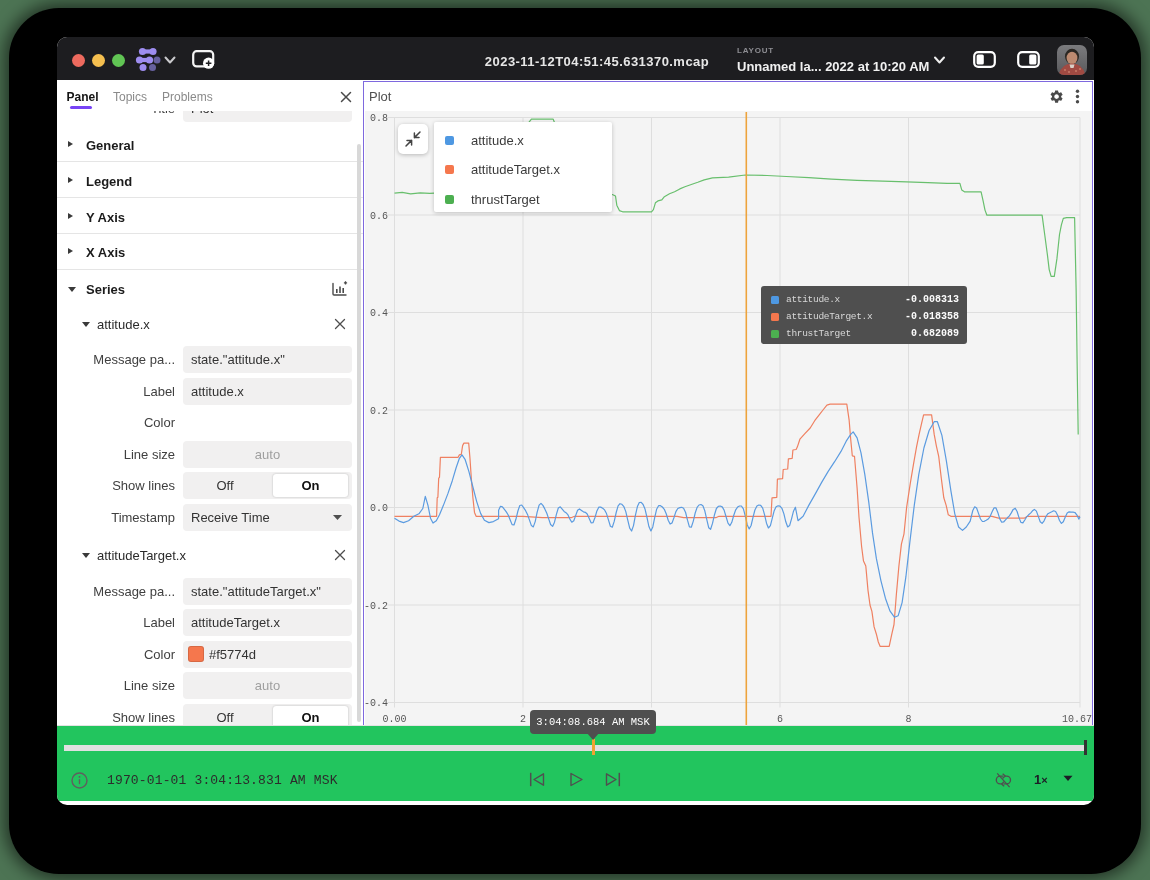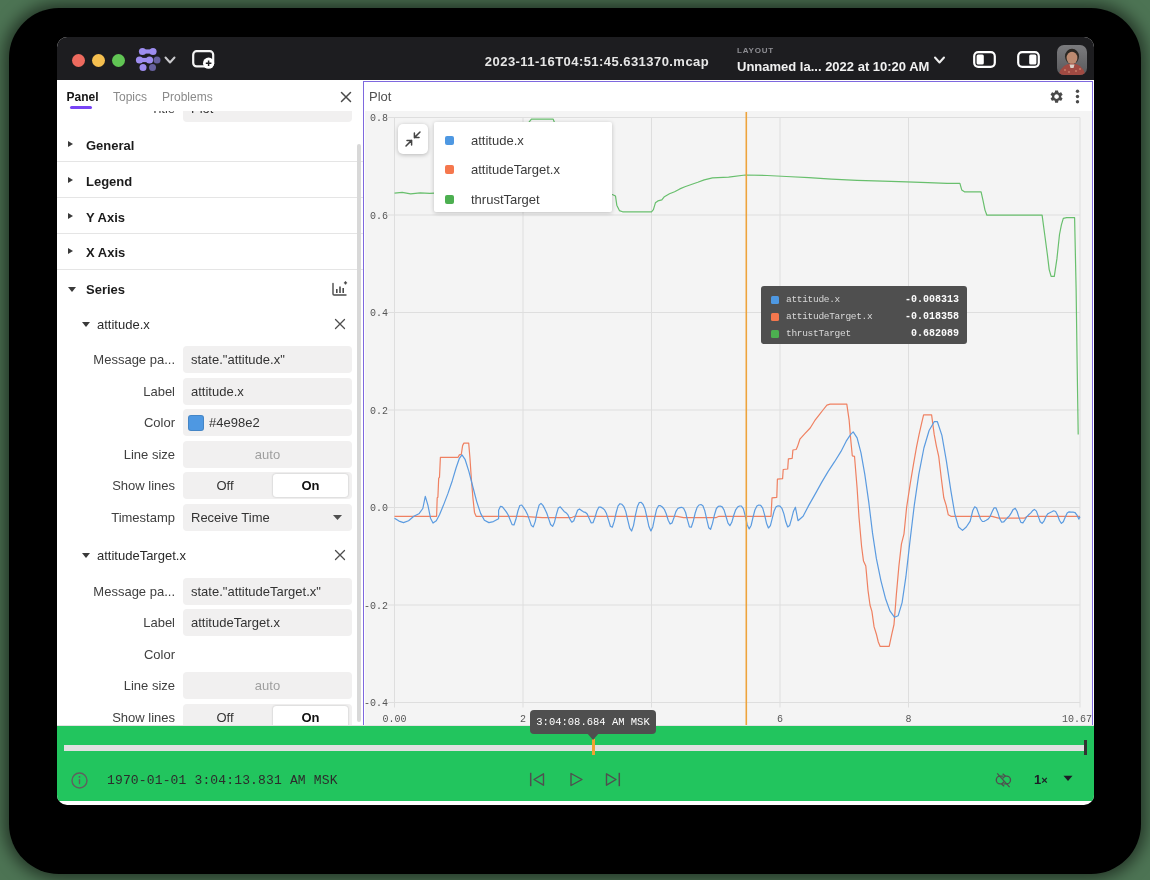--- a/index.html
+++ b/index.html
@@ -71,21 +71,21 @@
       <circle cx="18.5" cy="21.5" r="3.5" fill="#67619f"></circle>
     </svg>
     <svg class="abs" style="left:107px;top:19px;" width="12" height="9" viewBox="0 0 12 9">
       <path d="M1.5 1.5 L6 6.5 L10.5 1.5" fill="none" stroke="#c9c9cc" stroke-width="2" stroke-linecap="round" stroke-linejoin="round"></path>
     </svg>
     <svg class="abs" style="left:135px;top:13px;" width="23" height="19" viewBox="0 0 23 19">
       <rect x="1.2" y="1.2" width="20" height="15.2" rx="3.5" fill="none" stroke="#f5f5f5" stroke-width="2.2"></rect>
       <circle cx="16.6" cy="13.2" r="5.6" fill="#fff"></circle>
       <path d="M16.6 10.4 V16 M13.8 13.2 H19.4" stroke="#1d1d20" stroke-width="1.5"></path>
     </svg>
-    <div class="tbtitle">2023-11-16T04:51:45.631370.mcap</div>
+    <div class="tbtitle">2023-11-12T04:51:45.631370.mcap</div>
     <div class="layoutlbl">LAYOUT</div>
     <div class="layoutname">Unnamed la... 2022 at 10:20 AM</div>
     <svg class="abs" style="left:876px;top:19px;" width="13" height="9" viewBox="0 0 13 9">
       <path d="M2 1.5 L6.5 6.5 L11 1.5" fill="none" stroke="#ededed" stroke-width="2" stroke-linecap="round" stroke-linejoin="round"></path>
     </svg>
     <svg class="abs" style="left:916px;top:14px;" width="23" height="17" viewBox="0 0 23 17">
       <rect x="1.2" y="1.2" width="20.6" height="14.6" rx="4" fill="none" stroke="#fff" stroke-width="2.2"></rect>
       <rect x="3.6" y="3.6" width="7.2" height="9.8" rx="1.5" fill="#fff"></rect>
     </svg>
     <svg class="abs" style="left:960px;top:14px;" width="23" height="17" viewBox="0 0 23 17">
@@ -146,24 +146,20 @@
 <div class="tri-d" style="left:25px;top:210.5px;"></div>
 <div class="grphead" style="left:40px;top:206.0px;">attitude.x</div>
 <svg class="xicon" style="left:276px;top:206px;" viewBox="0 0 14 14">
           <path d="M2.5 2.5 L11.5 11.5 M11.5 2.5 L2.5 11.5" stroke="#4d4d4d" stroke-width="1.3" stroke-linecap="round"></path>
         </svg>
 <div class="flabel" style="top:234.5px;">Message pa...</div>
         <div class="finput" style="top:234.5px;">state."attitude.x"</div>
 <div class="flabel" style="top:266.5px;">Label</div>
         <div class="finput" style="top:266.5px;">attitude.x</div>
 <div class="flabel" style="top:298px;">Color</div>
-        <div class="finput" style="top:298px;padding-left:0;">
-          <div class="abs" style="left:4.5px;top:5.5px;width:16px;height:16px;border-radius:3px;background:#4e98e2;box-shadow:inset 0 0 0 1px rgba(0,0,0,0.12);"></div>
-          <div class="abs" style="left:26px;top:0;">#4e98e2</div>
-        </div>
 <div class="flabel" style="top:329.5px;">Line size</div>
         <div class="finput" style="top:329.5px;padding-left:0;text-align:center;color:#9f9f9f;">auto</div>
 <div class="flabel" style="top:361px;">Show lines</div>
         <div class="finput" style="top:361px;padding-left:0;">
           <div class="abs" style="left:0;top:0;width:84px;text-align:center;color:#333;">Off</div>
           <div class="abs" style="left:90px;top:2px;width:75px;height:23px;background:#fff;border-radius:3px;box-shadow:0 0 2px rgba(0,0,0,0.25);"></div>
           <div class="abs" style="left:90px;top:0;width:75px;text-align:center;font-weight:700;color:#111;">On</div>
         </div>
 <div class="flabel" style="top:392.5px;">Timestamp</div>
         <div class="finput" style="top:392.5px;">Receive Time<svg class="abs" style="left:149px;top:10px;" width="11" height="7" viewBox="0 0 11 7">
@@ -172,20 +168,24 @@
 <div class="tri-d" style="left:25px;top:441.5px;"></div>
 <div class="grphead" style="left:40px;top:437.0px;">attitudeTarget.x</div>
 <svg class="xicon" style="left:276px;top:437px;" viewBox="0 0 14 14">
           <path d="M2.5 2.5 L11.5 11.5 M11.5 2.5 L2.5 11.5" stroke="#4d4d4d" stroke-width="1.3" stroke-linecap="round"></path>
         </svg>
 <div class="flabel" style="top:466.5px;">Message pa...</div>
         <div class="finput" style="top:466.5px;">state."attitudeTarget.x"</div>
 <div class="flabel" style="top:498px;">Label</div>
         <div class="finput" style="top:498px;">attitudeTarget.x</div>
 <div class="flabel" style="top:529.5px;">Color</div>
+        <div class="finput" style="top:529.5px;padding-left:0;">
+          <div class="abs" style="left:4.5px;top:5.5px;width:16px;height:16px;border-radius:3px;background:#f5774d;box-shadow:inset 0 0 0 1px rgba(0,0,0,0.12);"></div>
+          <div class="abs" style="left:26px;top:0;">#f5774d</div>
+        </div>
 <div class="flabel" style="top:561px;">Line size</div>
         <div class="finput" style="top:561px;padding-left:0;text-align:center;color:#9f9f9f;">auto</div>
 <div class="flabel" style="top:592.5px;">Show lines</div>
         <div class="finput" style="top:592.5px;padding-left:0;">
           <div class="abs" style="left:0;top:0;width:84px;text-align:center;color:#333;">Off</div>
           <div class="abs" style="left:90px;top:2px;width:75px;height:23px;background:#fff;border-radius:3px;box-shadow:0 0 2px rgba(0,0,0,0.25);"></div>
           <div class="abs" style="left:90px;top:0;width:75px;text-align:center;font-weight:700;color:#111;">On</div>
         </div>
 <div class="abs" style="left:300px;top:33px;width:3.5px;height:578px;background:#d8d8d8;border-radius:2px;"></div>
 </div>

